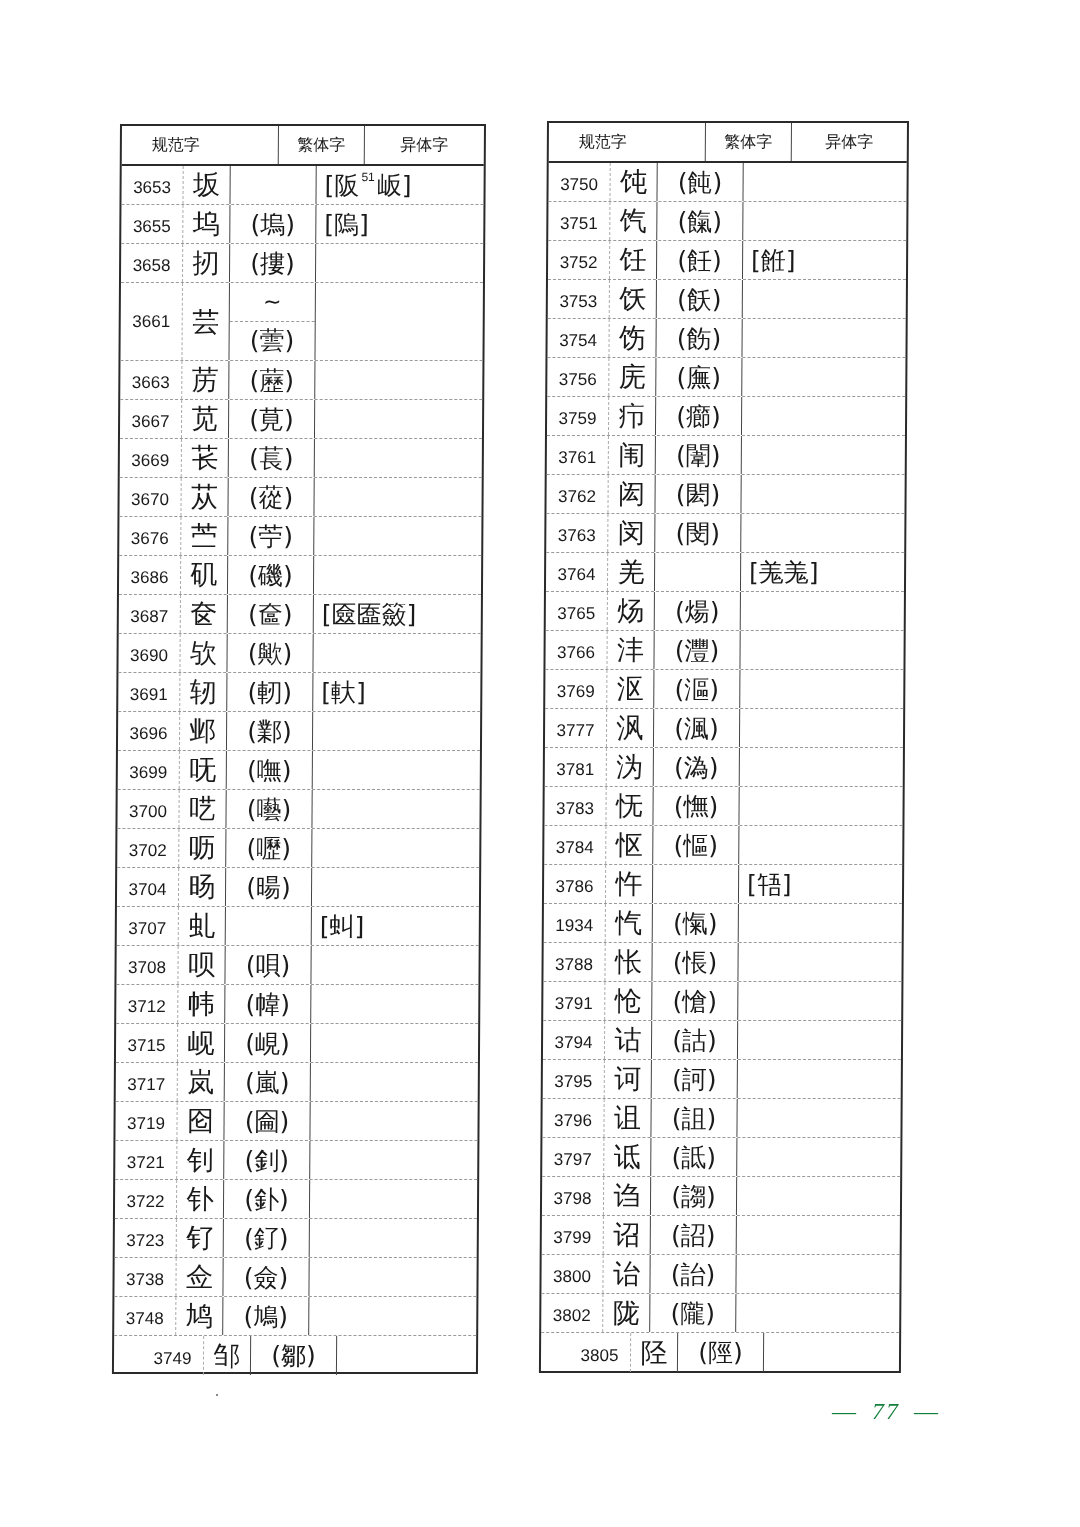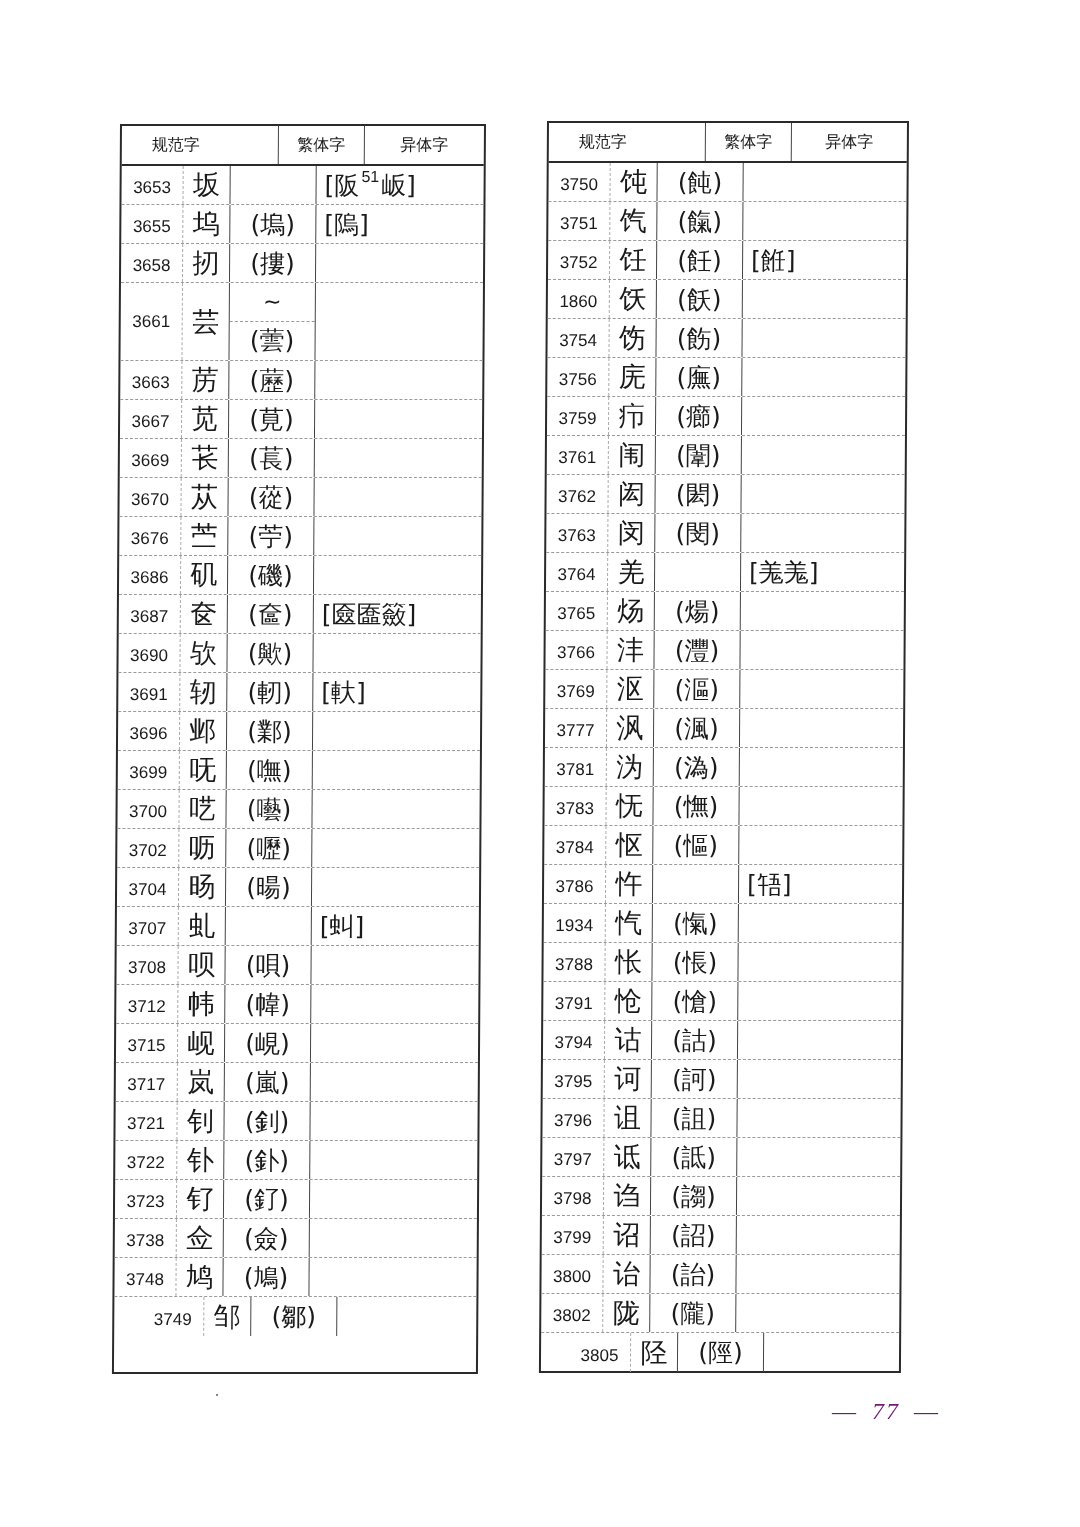--- a/index.html
+++ b/index.html
@@ -17,22 +17,22 @@
   .row:last-child { border-bottom:none;padding-left:28px; }
   .row.tall { height:78px; }
   .num { width:62px; display:flex; align-items:flex-end; justify-content:center; padding-bottom:6px; box-sizing:border-box; font-family:"Liberation Sans", sans-serif; font-size:17px; border-right:1px dashed #aaa; }
   .row.tall .num { align-items:center; padding-bottom:0; }
   .std { width:46px; display:flex; align-items:center; justify-content:center; font-size:27px; font-family:"DejaVu Sans", sans-serif; }
   .trad { width:86px; border-left:1.5px solid #444; box-sizing:border-box; display:flex; align-items:center; justify-content:center; font-size:25px; font-family:"DejaVu Sans", sans-serif; }
   .trad.split { flex-direction:column; padding:0; }
   .trad.split span { height:39px; width:100%; display:flex; align-items:center; justify-content:center; box-sizing:border-box; }
   .trad.split span:first-child { border-bottom:1px dashed #9a9a9a; font-size:22px; }
   .var { flex:1; border-left:1.5px solid #444; box-sizing:border-box; display:flex; align-items:center; padding-left:8px; font-size:25px; font-family:"DejaVu Sans", sans-serif; }
-  .var .sup { font-size:16px; vertical-align:super; position:relative; top:-8px; margin:0 2px; font-family:"Liberation Sans", sans-serif; }
-  .pagenum { position:absolute; left:818px; top:1398px; font-family:"Liberation Serif", serif; font-size:24px; font-style:italic; color:#701a75; letter-spacing:2px; }
+  .var .sup { font-size:12px; vertical-align:super; position:relative; top:-8px; margin:0 2px; font-family:"Liberation Sans", sans-serif; }
+  .pagenum { position:absolute; left:818px; top:1398px; font-family:"Liberation Serif", serif; font-size:24px; font-style:italic; color:#15803d; letter-spacing:2px; }
   .pagenum .dash { font-style:normal; margin:0 14px; }
   .dot { position:absolute; left:216px; top:1394px; width:2px; height:2px; background:#888; }
 </style>
 </head>
 <body>
 
 <div class="tbl left">
   <div class="hdr">
     <div class="c1">规范字</div>
     <div class="c2">繁体字</div>
@@ -222,20 +222,28 @@
       </div>
       <div class="row">
         <div class="num">3717</div>
         <div class="std">岚</div>
         <div class="trad">(嵐)</div>
         <div class="var">
           <span></span>
         </div>
       </div>
       <div class="row">
+        <div class="num">3719</div>
+        <div class="std">囵</div>
+        <div class="trad">(圇)</div>
+        <div class="var">
+          <span></span>
+        </div>
+      </div>
+      <div class="row">
         <div class="num">3721</div>
         <div class="std">钊</div>
         <div class="trad">(釗)</div>
         <div class="var">
           <span></span>
         </div>
       </div>
       <div class="row">
         <div class="num">3722</div>
         <div class="std">钋</div>
@@ -304,21 +312,21 @@
       </div>
       <div class="row">
         <div class="num">3752</div>
         <div class="std">饪</div>
         <div class="trad">(飪)</div>
         <div class="var">
           <span>[餁]</span>
         </div>
       </div>
       <div class="row">
-        <div class="num">1860</div>
+        <div class="num">3753</div>
         <div class="std">饫</div>
         <div class="trad">(飫)</div>
         <div class="var">
           <span></span>
         </div>
       </div>
       <div class="row">
         <div class="num">3754</div>
         <div class="std">饬</div>
         <div class="trad">(飭)</div>

